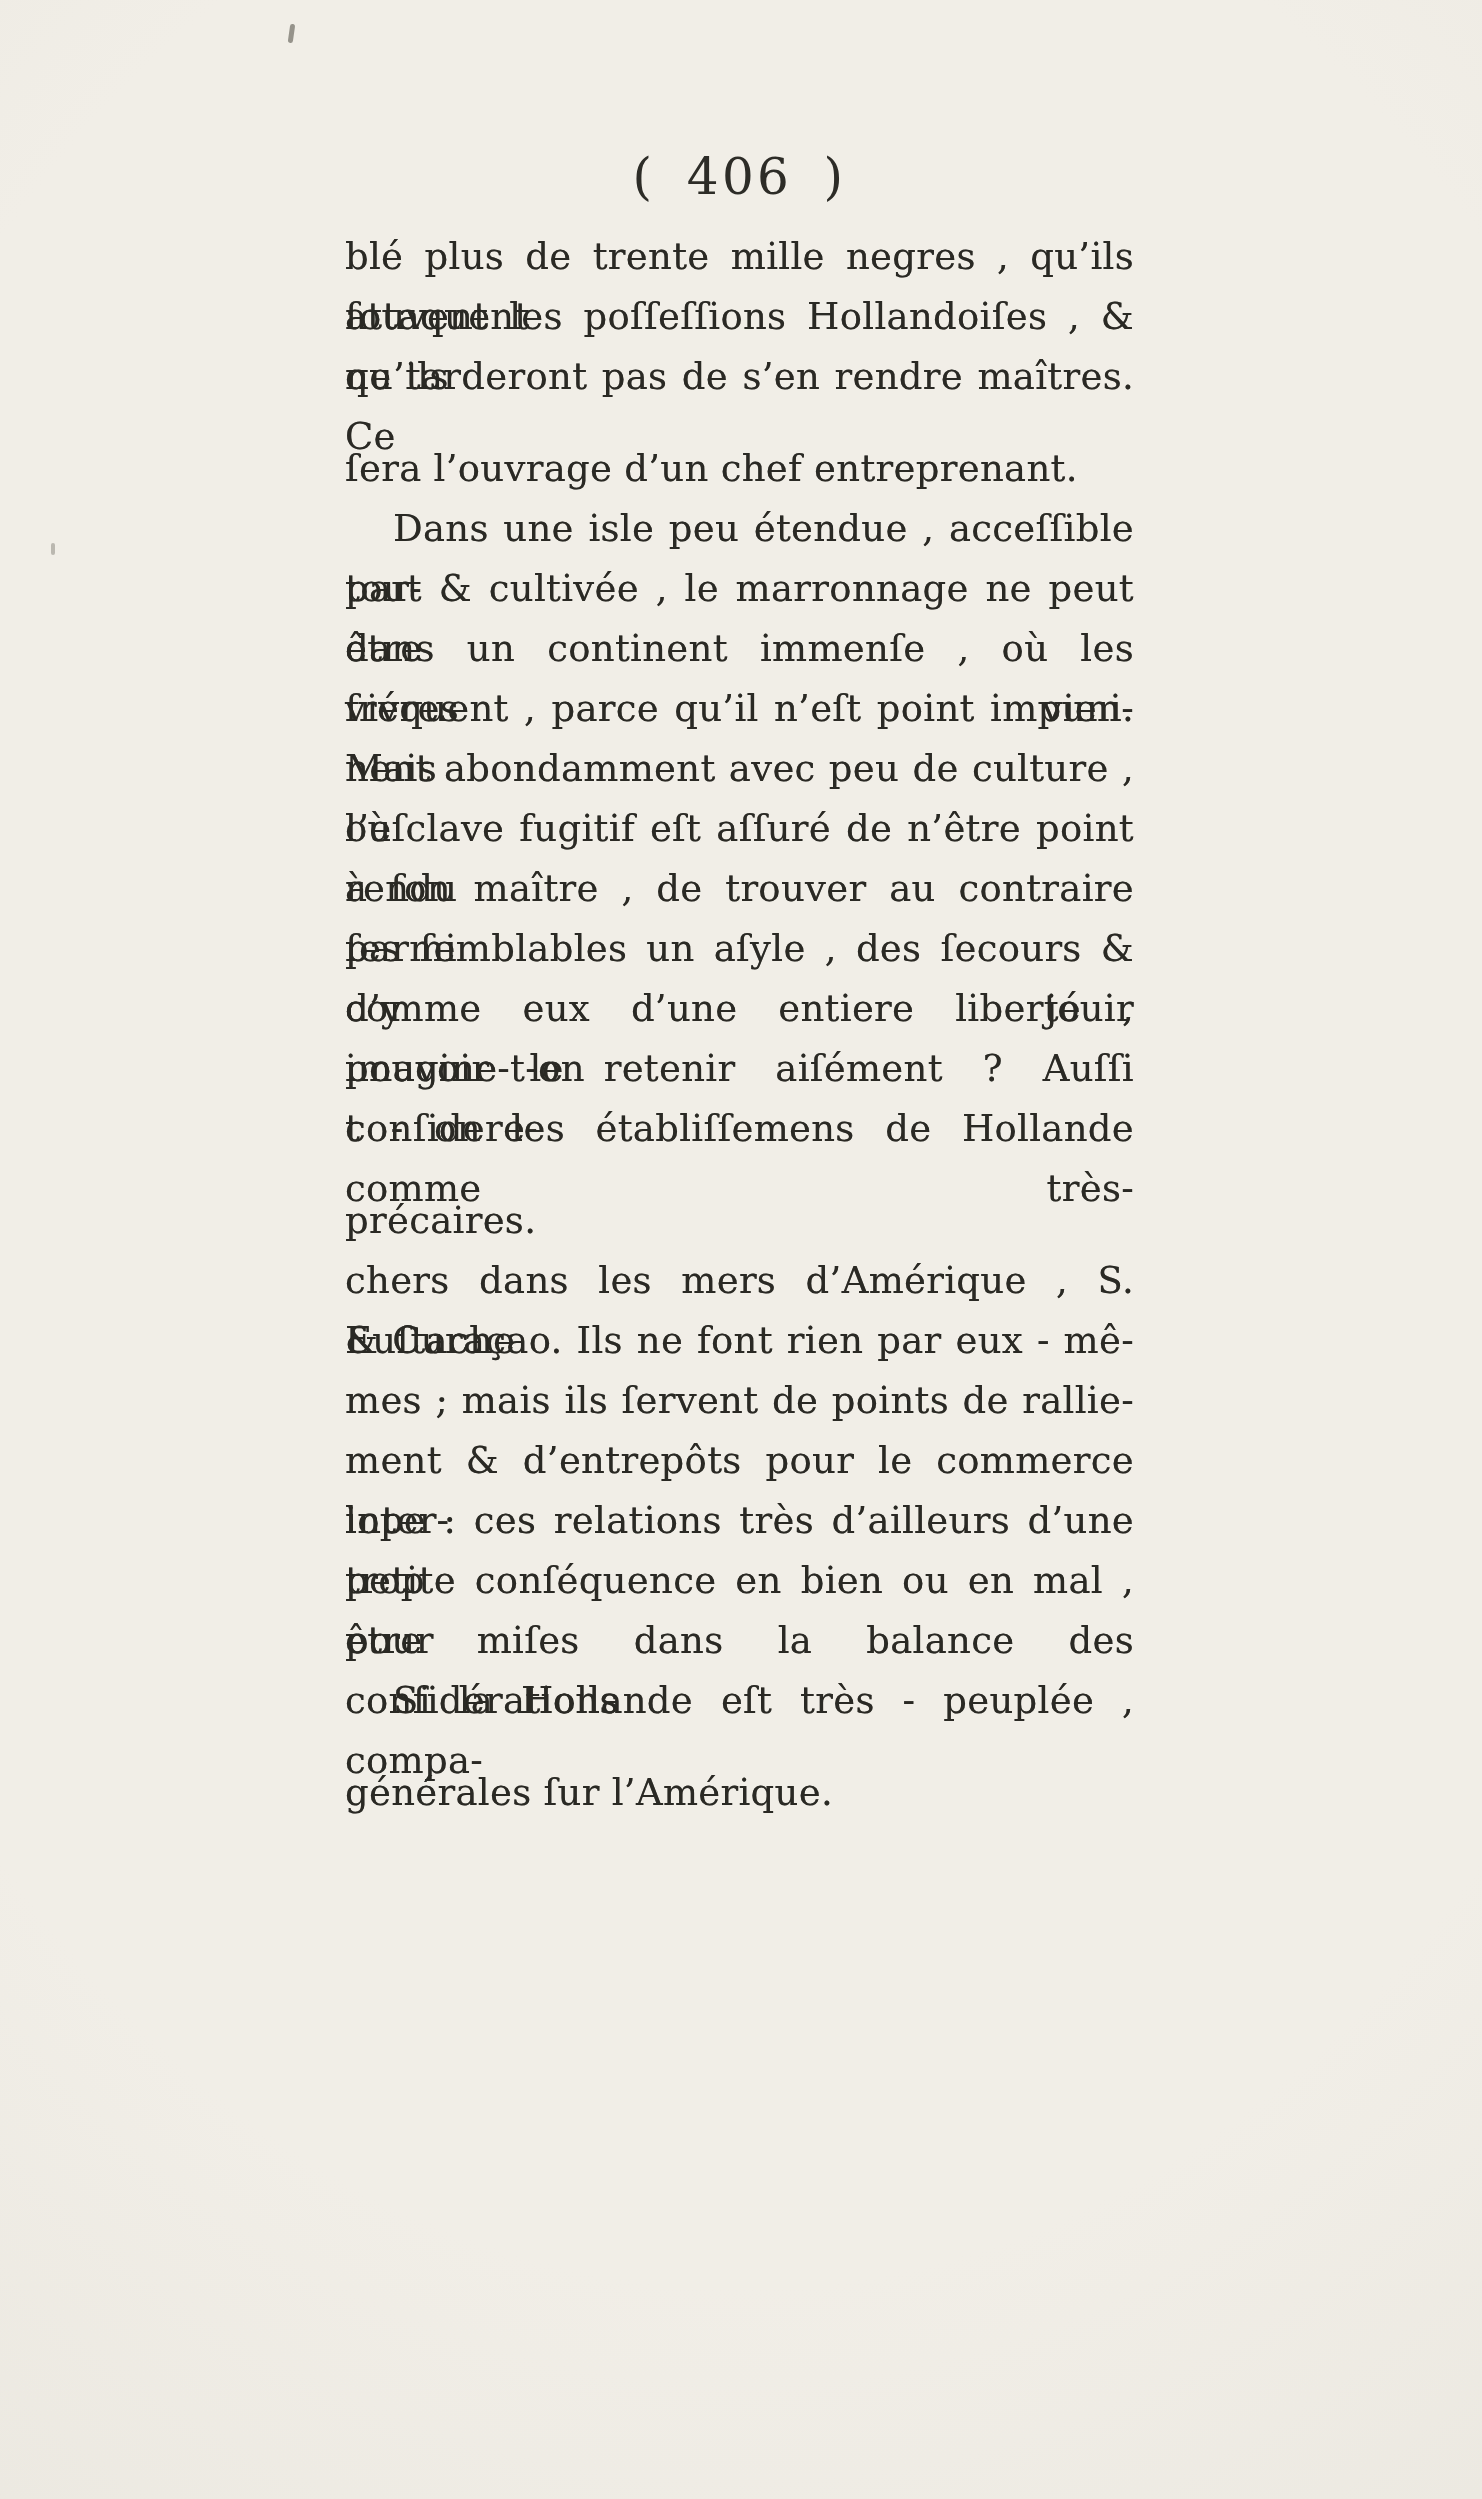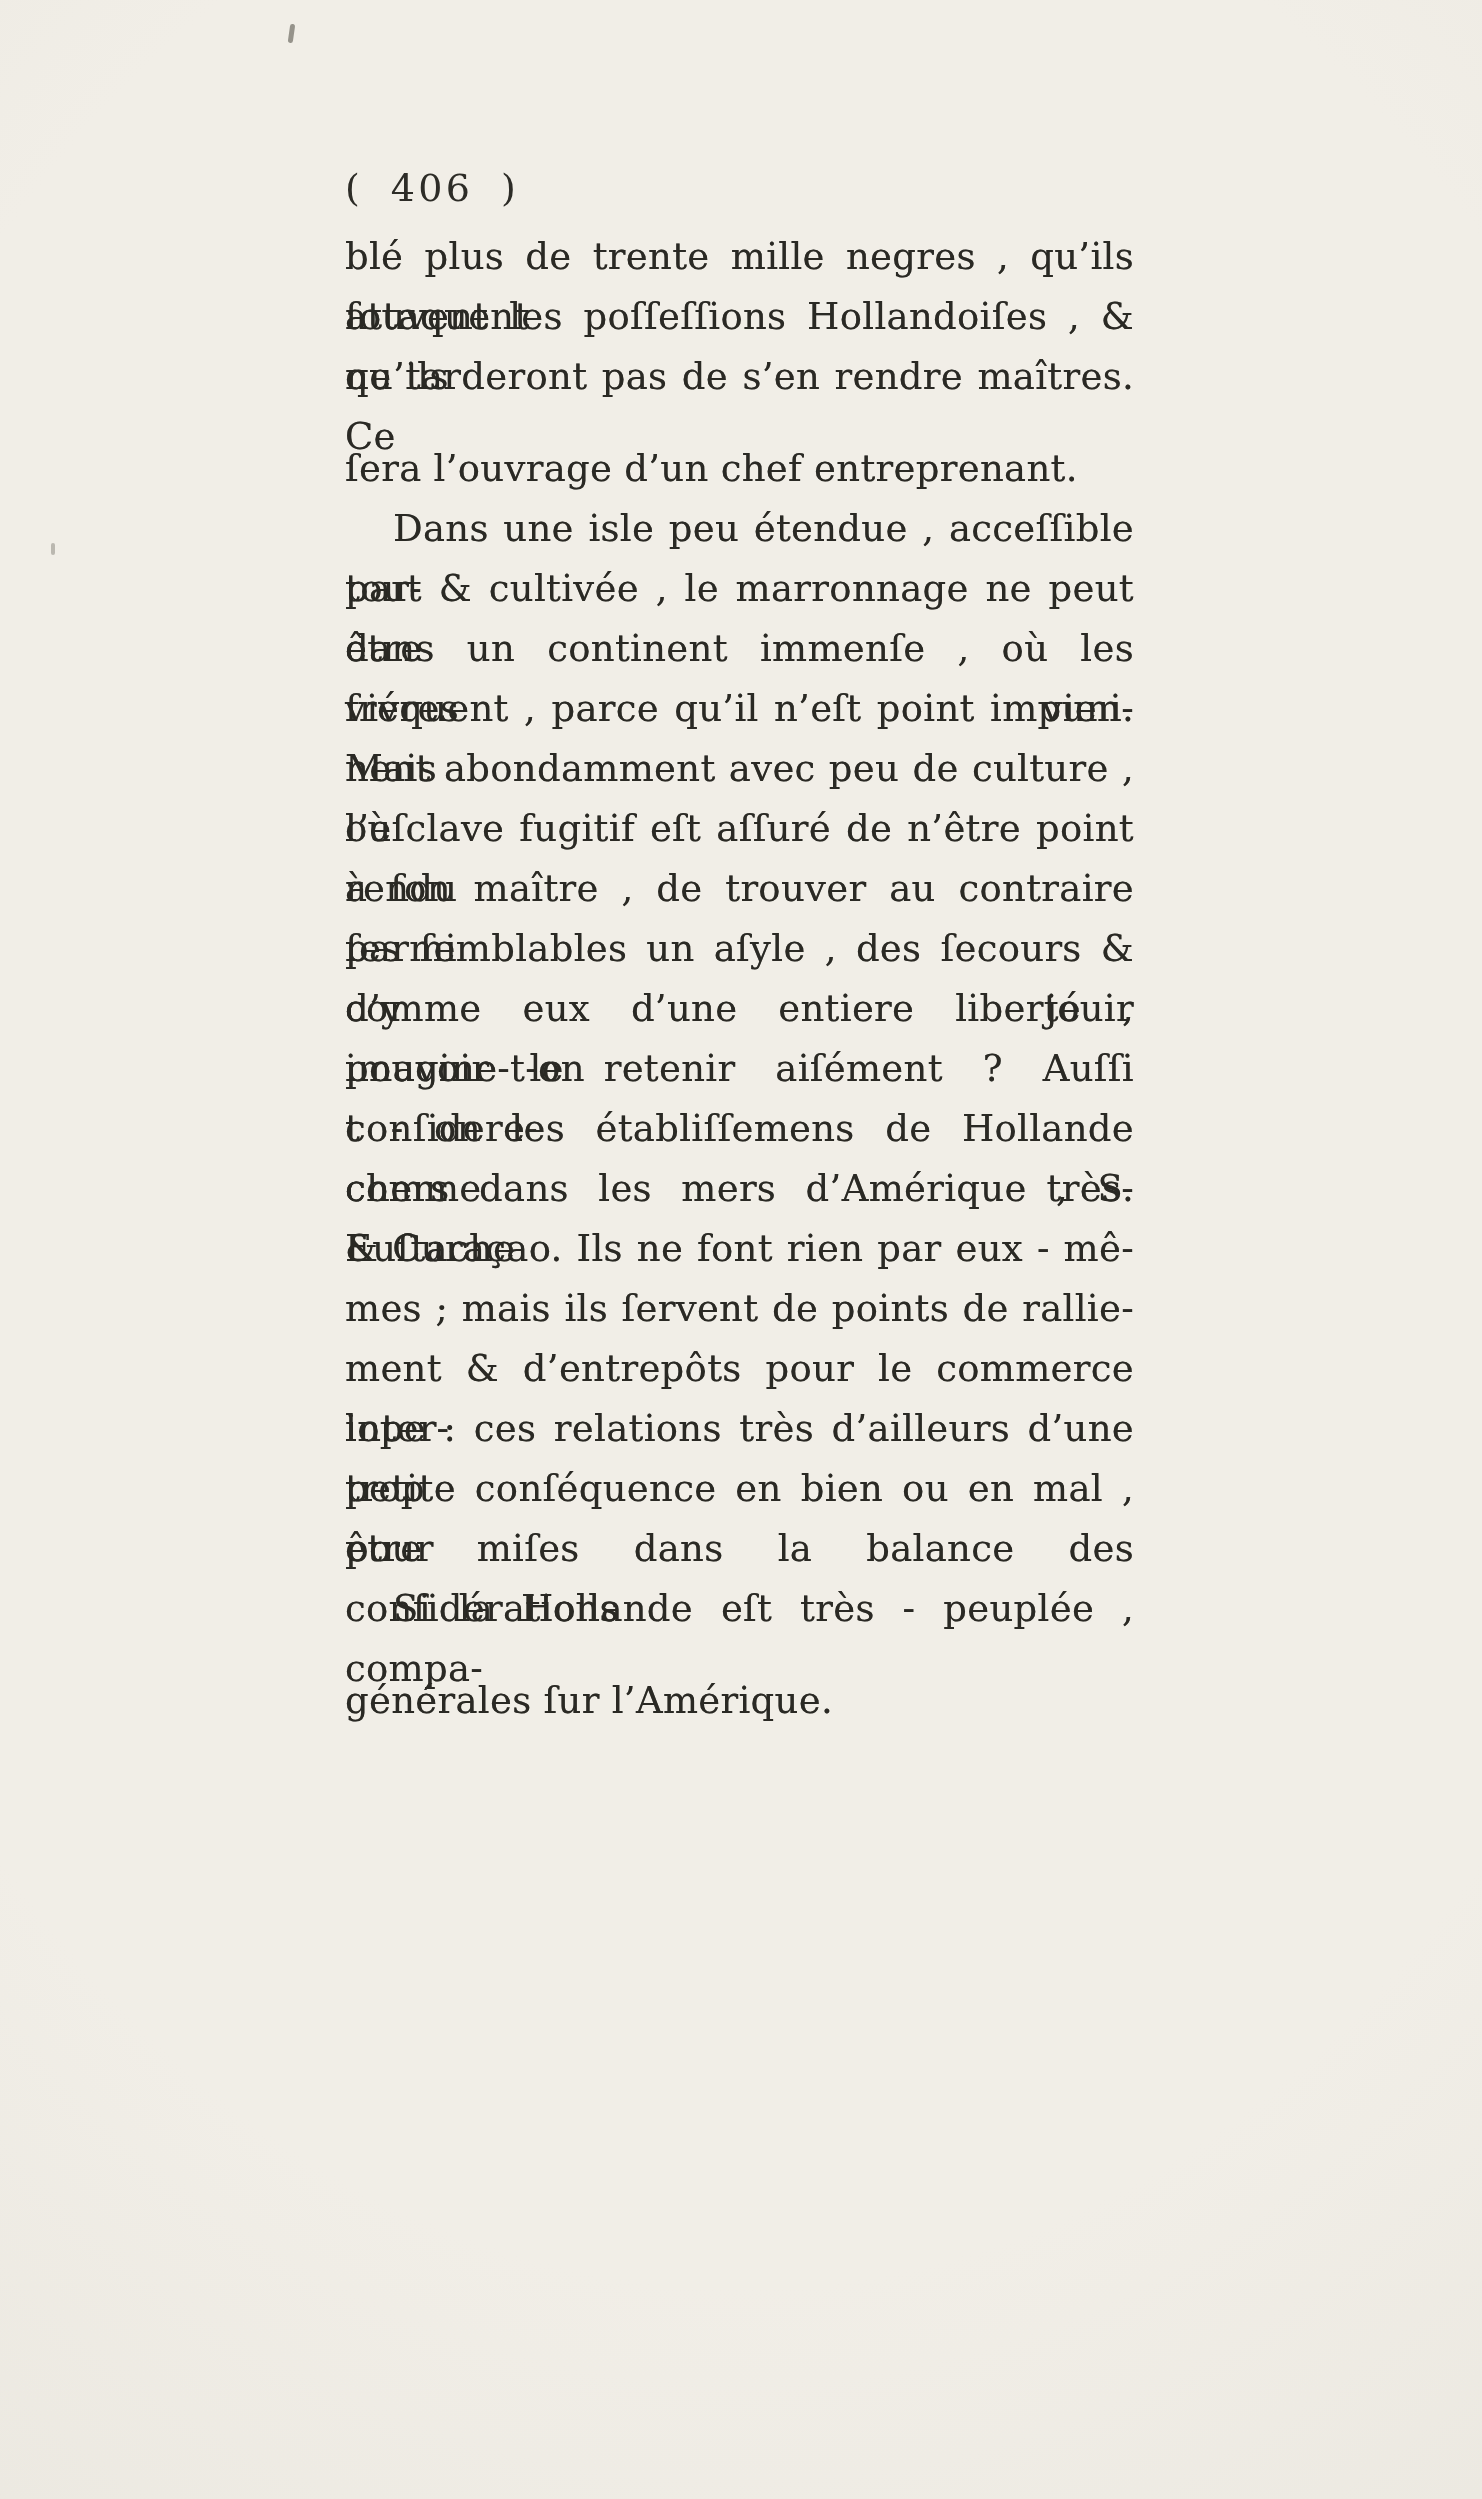--- a/index.html
+++ b/index.html
@@ -14,24 +14,25 @@
     overflow: hidden;
   }
   .page {
     position: relative;
     width: 1483px;
     height: 2500px;
     background: radial-gradient(ellipse 120% 90% at 50% 42%, #f1eee7 55%, #eae7df 85%, #e4e1d8 100%);
   }
   .page-number {
     position: absolute;
-    top: 166px;
+    top: 148px;
     left: 345px;
     width: 789px;
-    font-size: 38px;
+    text-align: center;
+    font-size: 50px;
     letter-spacing: 3.4px;
     word-spacing: 12px;
     color: #2d2c27;
   }
   .text-block {
     position: absolute;
     top: 227px;
     left: 345px;
     width: 789px;
   }
@@ -91,20 +92,21 @@
       <div class="line">tout &amp; cultivée , le marronnage ne peut être</div>
       <div class="line">dans un continent immenſe , où les vivres vien-</div>
       <div class="line">fréquent , parce qu’il n’eſt point impuni. Mais</div>
       <div class="line">nent abondamment avec peu de culture , où</div>
       <div class="line">l’eſclave fugitif eſt aſſuré de n’être point rendu</div>
       <div class="line">à ſon maître , de trouver au contraire parmi</div>
       <div class="line">ſes ſemblables un aſyle , des ſecours &amp; d’y jouir</div>
       <div class="line">comme eux d’une entiere liberté , imagine-t-on</div>
       <div class="line">pouvoir le retenir aiſément ? Auſſi conſidere-</div>
       <div class="line">t - on les établiſſemens de Hollande comme très-</div>
+      <div class="line no-just">précaires.</div>
       <div class="line">chers dans les mers d’Amérique , S. Euſtache</div>
       <div class="line">&amp; Curaçao. Ils ne font rien par eux - mê-</div>
       <div class="line">mes ; mais ils ſervent de points de rallie-</div>
       <div class="line">ment &amp; d’entrepôts pour le commerce inter-</div>
       <div class="line">lope : ces relations très d’ailleurs d’une trop</div>
       <div class="line">petite conſéquence en bien ou en mal , pour</div>
       <div class="line">être miſes dans la balance des conſidérations</div>
       <div class="line indent">Si la Hollande eſt très - peuplée , compa-</div>
       <div class="line no-just">générales ſur l’Amérique.</div>
     </div>

